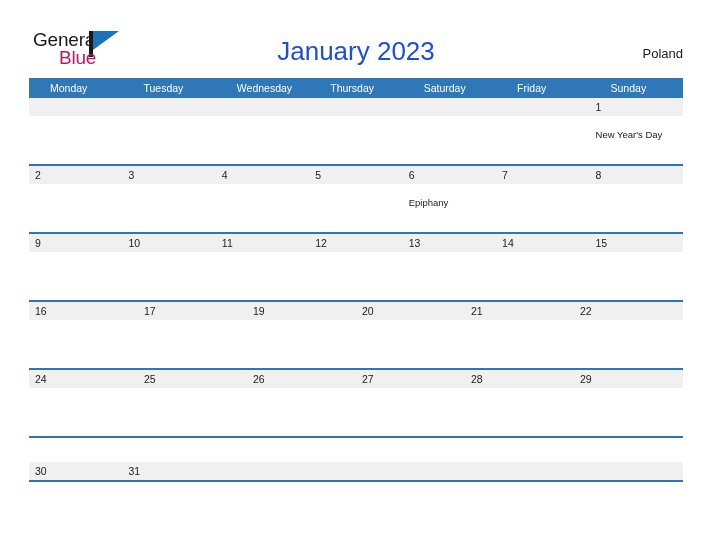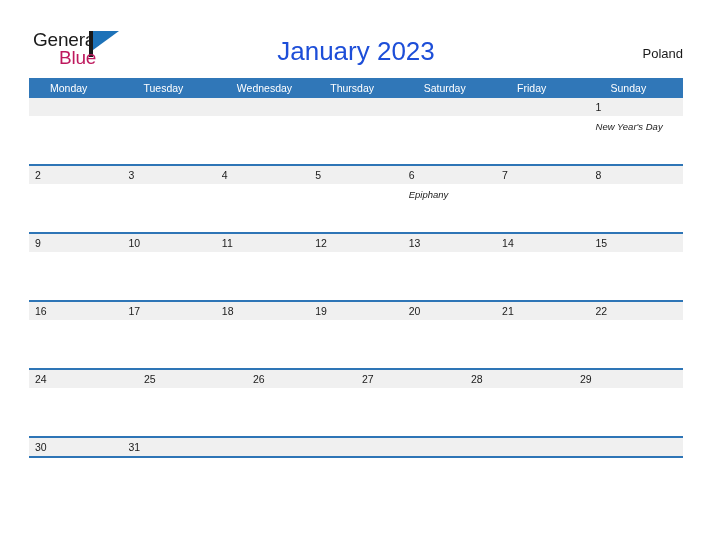--- a/index.html
+++ b/index.html
@@ -136,20 +136,21 @@
 
   .week-inner {
     display: flex;
     width: 654px;
     height: 66px;
     background:
       linear-gradient(to bottom, #f0f0f0 0px, #f0f0f0 18px, #ffffff 18px, #ffffff 100%);
   }
   .week-row.last .week-inner {
     height: 18px;
+    margin-top: 24px;
   }
 
   .day-cell {
     flex: 1 1 0;
     position: relative;
     box-sizing: border-box;
     padding-left: 6px;
     overflow: hidden;
   }
   .day-number {
@@ -158,23 +159,22 @@
     color: #1a1a1a;
     line-height: 18px;
     height: 18px;
     white-space: nowrap;
   }
   .day-event {
     display: block;
     font-size: 9.5px;
     color: #1a1a1a;
     line-height: 13px;
-    padding-top: 4px;
-    white-space: nowrap;
-    font-style: italic;
+    padding-top: 12px;
+    white-space: nowrap;
   }
   .day-event:empty {
     display: none;
   }
 </style>
 </head>
 <body>
 
 <div id="page">
 
@@ -308,24 +308,20 @@
       <div class="week-inner">
         <div class="day-cell">
           <span class="day-number">16</span>
 
         </div>
         <div class="day-cell">
           <span class="day-number">17</span>
 
         </div>
         <div class="day-cell">
-          <span class="day-number">18</span>
-
-        </div>
-        <div class="day-cell">
           <span class="day-number">19</span>
 
         </div>
         <div class="day-cell">
           <span class="day-number">20</span>
 
         </div>
         <div class="day-cell">
           <span class="day-number">21</span>
 

